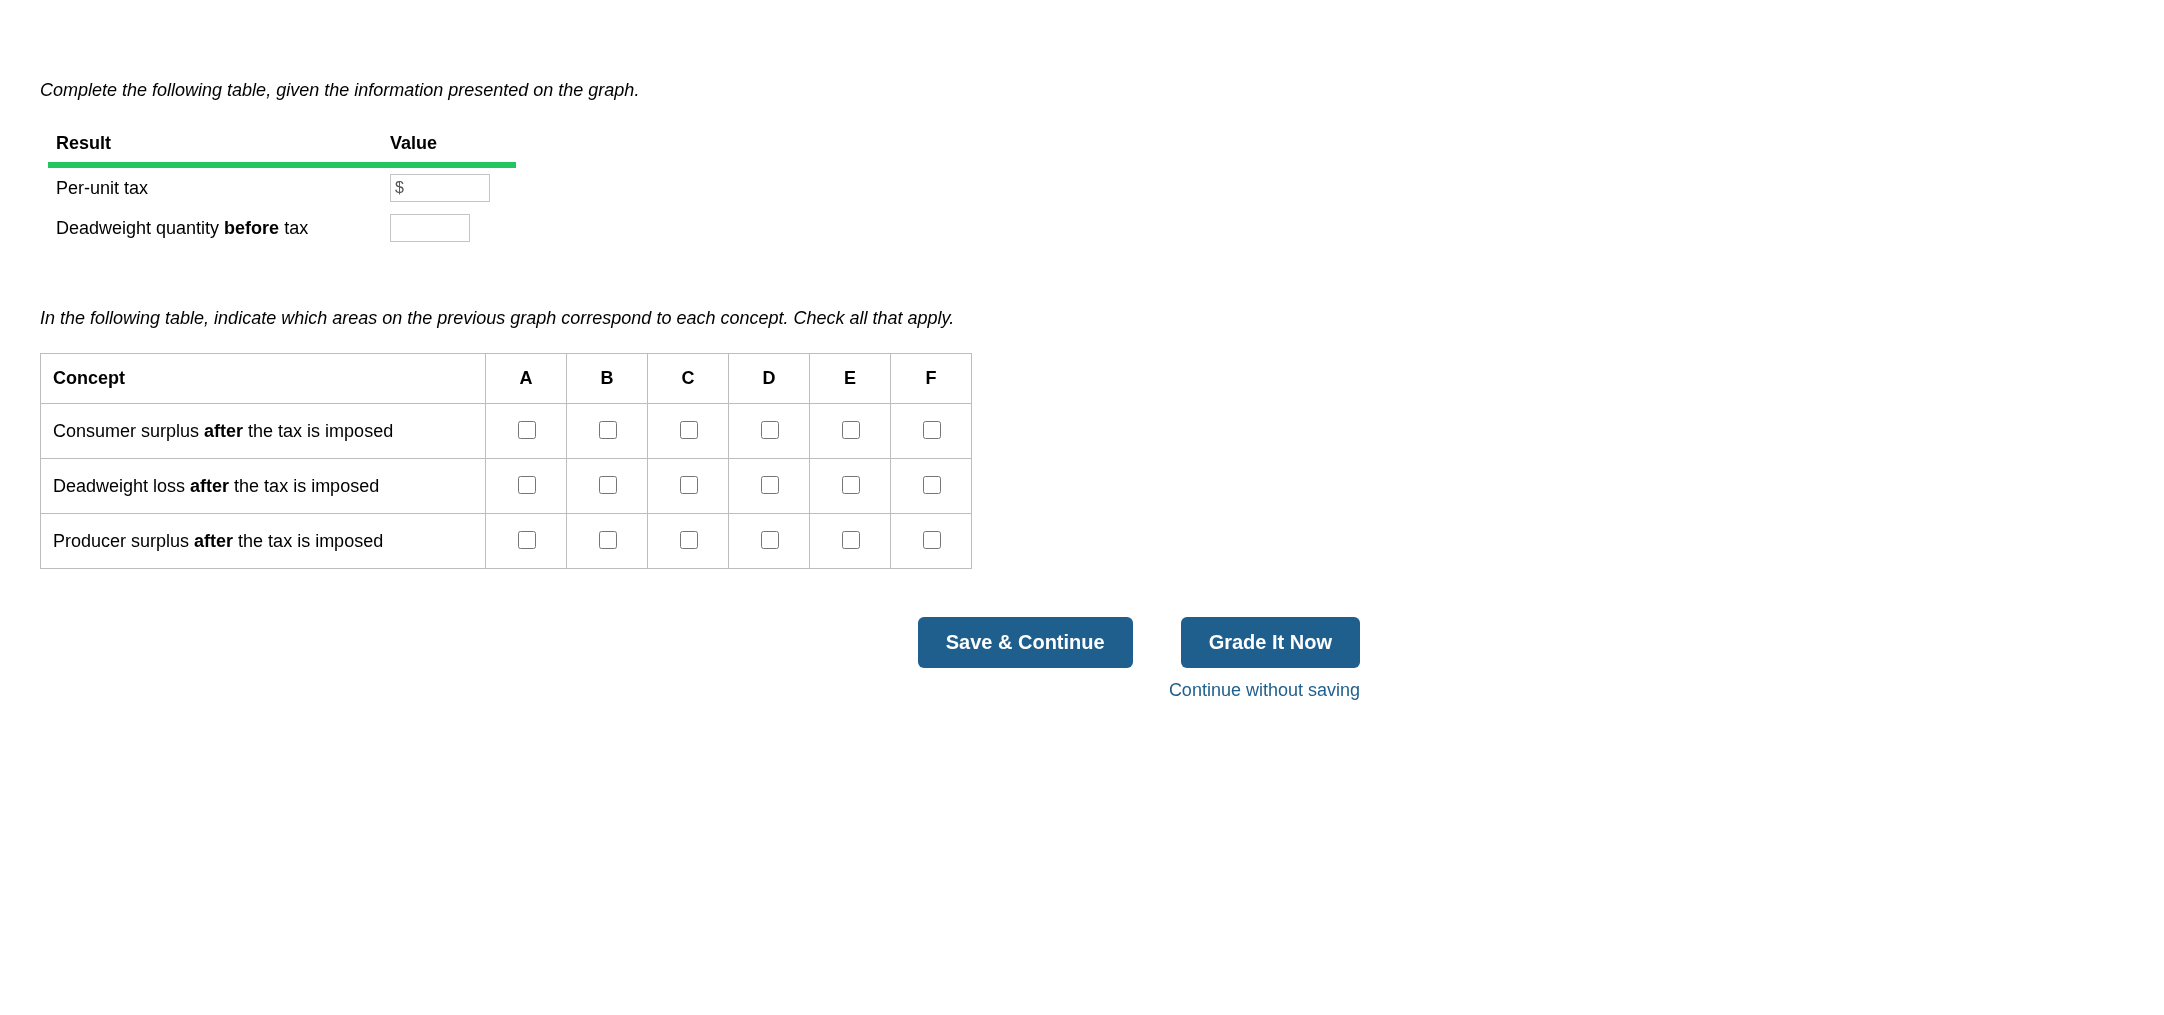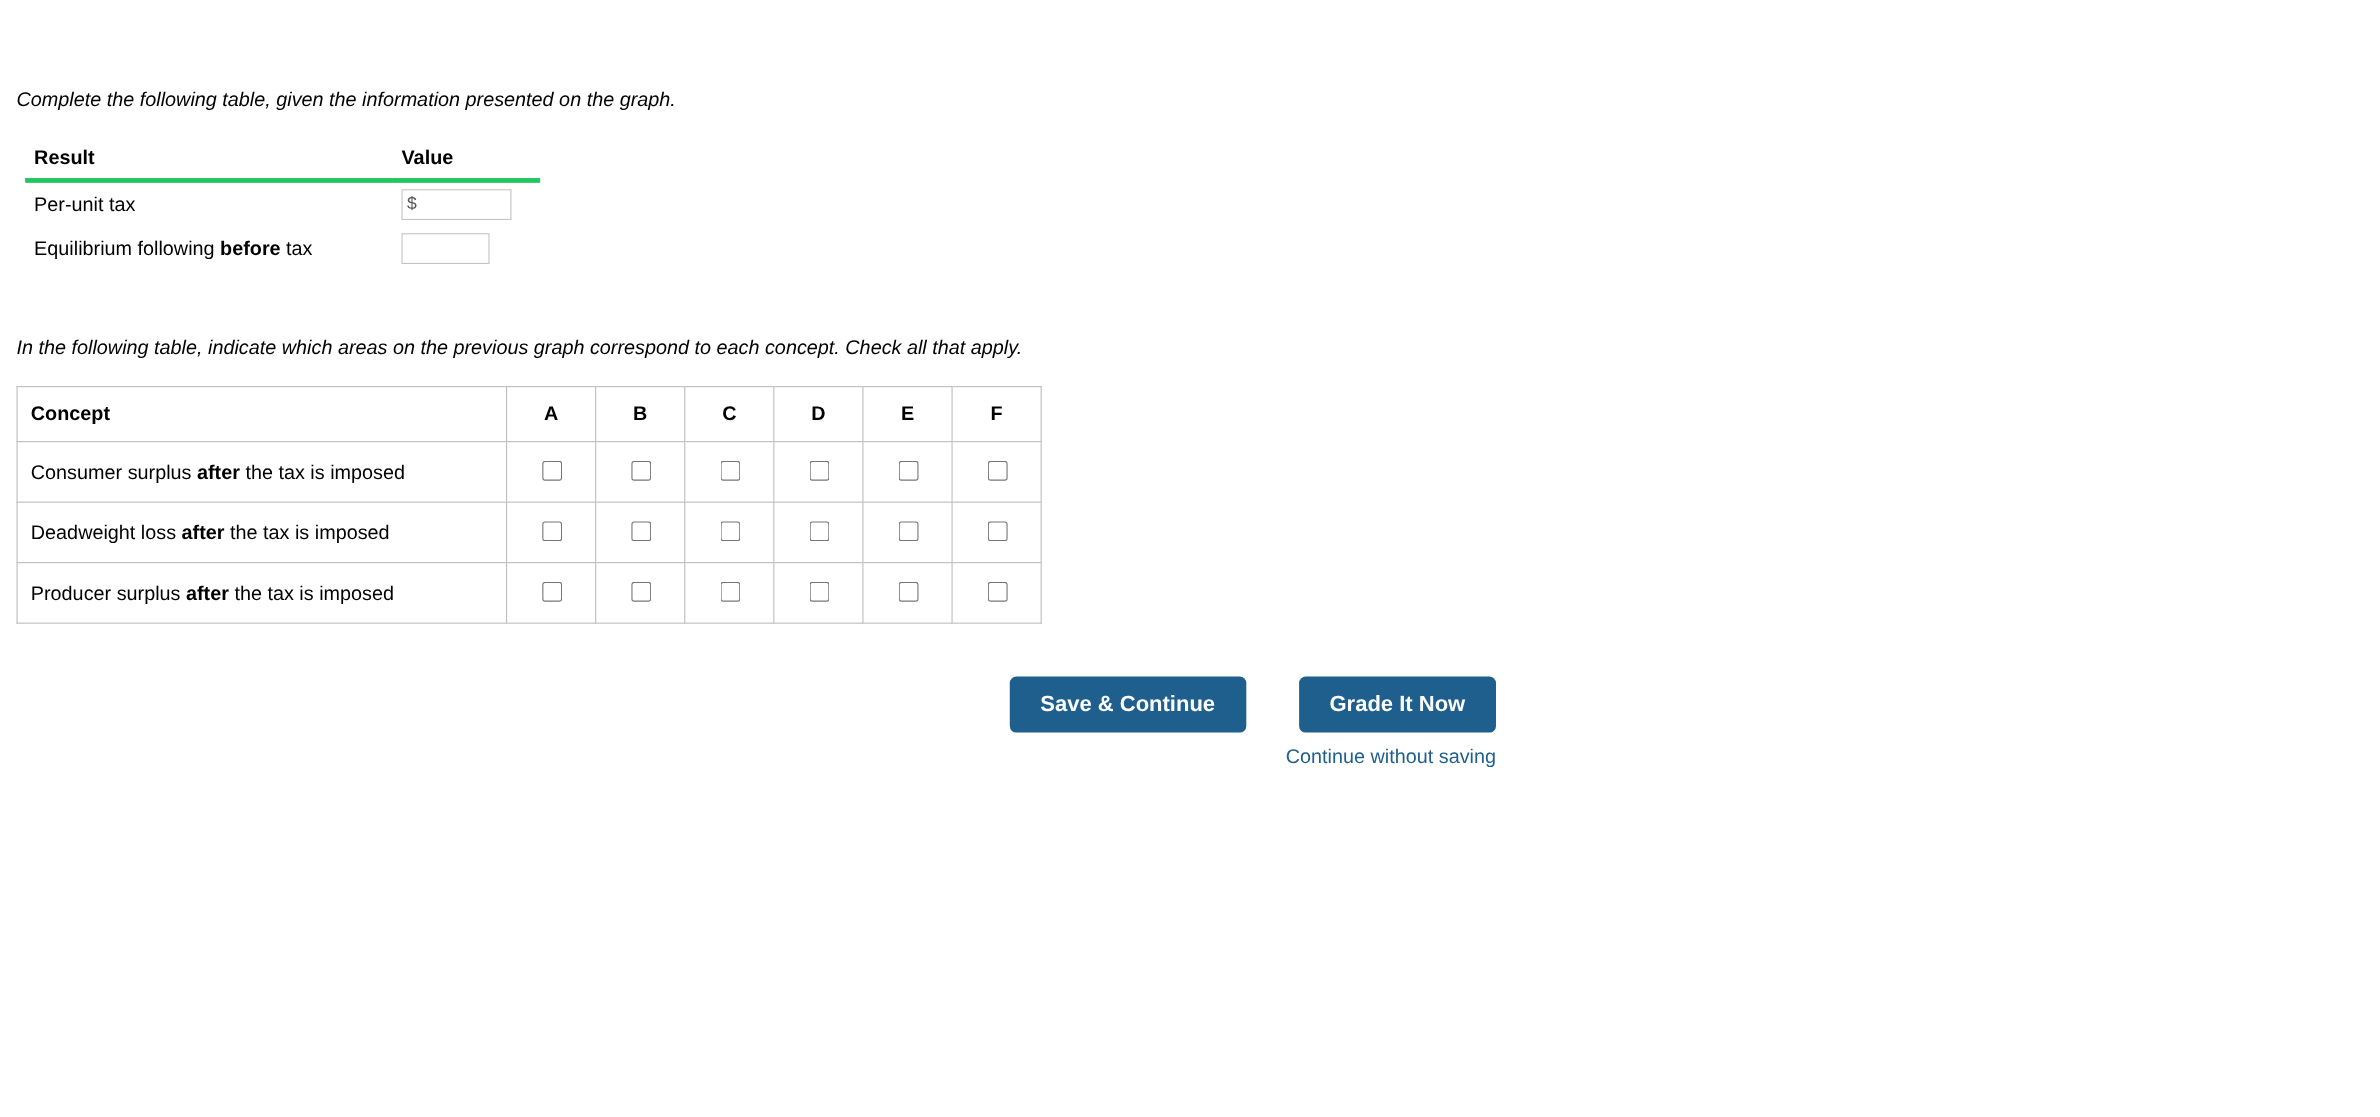--- a/index.html
+++ b/index.html
@@ -4,39 +4,39 @@
 <style>
   html, body {
     margin: 0;
     padding: 0;
     background: #ffffff;
     font-family: Verdana, Geneva, sans-serif;
     color: #000000;
     font-size: 18px;
   }
   .page {
-    padding: 80px 24px 40px 15px;
+    padding: 80px 24px 40px 40px;
     max-width: 2164px;
     box-sizing: border-box;
   }
   .instruction {
     font-style: italic;
     margin-bottom: 24px;
   }
 
   
   .value-table {
     border-collapse: collapse;
     margin-left: 8px;
   }
   .value-table th {
     text-align: left;
     font-weight: bold;
     padding: 8px 16px 8px 8px;
-    border-bottom: 4px solid #22c55e;
+    border-bottom: 6px solid #22c55e;
   }
   .value-table th.col-result { width: 310px; }
   .value-table th.col-value  { width: 110px; }
   .value-table td {
     padding: 6px 16px 6px 8px;
     vertical-align: middle;
   }
   .value-input-wrap {
     display: inline-flex;
     align-items: center;
@@ -154,21 +154,21 @@
           <span class="value-input-wrap">
             <span class="prefix">$</span>
             <input type="text" value="" style="">
           </span>
         </td>
       </tr>
 
 
       <tr>
         <td>
-          <span>Equilibrium following </span><b>before</b><span> tax</span>
+          <span>Deadweight quantity </span><b>before</b><span> tax</span>
         </td>
         <td>
           <span class="value-input-plain">
             <input type="text" value="" style="">
           </span>
         </td>
       </tr>
     </tbody>
   </table>
 

